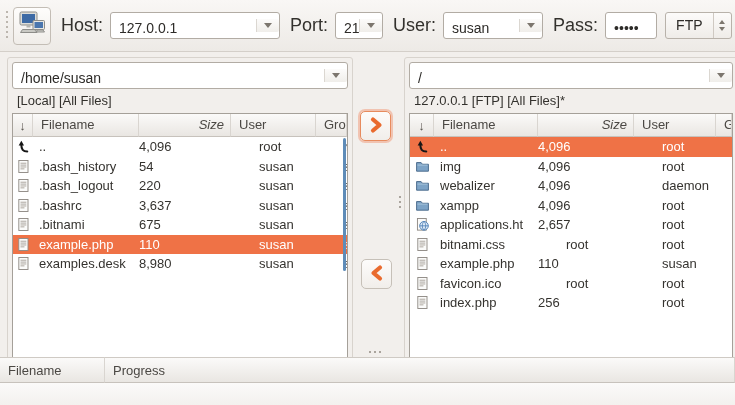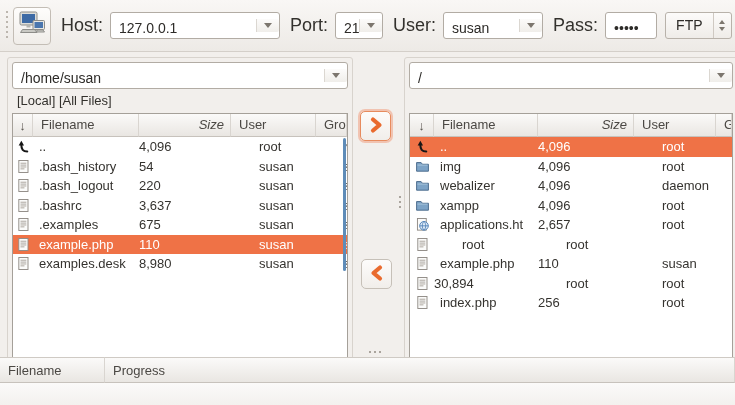--- a/index.html
+++ b/index.html
@@ -199,21 +199,21 @@
             <span class="c cu">susan</span>
             <span class="c cg">susan</span>
           </div>
           <div class="row">
             <span class="c ci">
               <svg viewBox="0 0 16 16">
                 <rect x="3" y="1.6" width="9.8" height="12.8" fill="#fbfbfa" stroke="#8f8a84"></rect>
                 <path d="M4.8 4.5 h6.2 M4.8 6.5 h6.2 M4.8 8.5 h6.2 M4.8 10.5 h4.2" stroke="#a8a29a" stroke-width="1"></path>
               </svg>
             </span>
-            <span class="c cn">.examples</span>
+            <span class="c cn">.bitnami</span>
             <span class="c cs">675</span>
             <span class="c cu">susan</span>
             <span class="c cg">susan</span>
           </div>
           <div class="row sel">
             <span class="c ci">
               <svg viewBox="0 0 16 16">
                 <rect x="3" y="1.6" width="9.8" height="12.8" fill="#fbfbfa" stroke="#8f8a84"></rect>
                 <path d="M4.8 4.5 h6.2 M4.8 6.5 h6.2 M4.8 8.5 h6.2 M4.8 10.5 h4.2" stroke="#a8a29a" stroke-width="1"></path>
               </svg>
@@ -257,20 +257,21 @@
     </span>
   </button>
 
   <div class="pane pane-right">
     <div class="combo path-combo">
       <span class="val">/</span>
       <span class="arr">
           <span class="tri-d"></span>
         </span>
     </div>
+    <div class="pane-status">127.0.0.1 [FTP] [All Files]*</div>
     <div class="listwrap">
       <div class="lheader">
         <span class="hc first">↓</span>
         <span class="hc">Filename</span>
         <span class="hc num">Size</span>
         <span class="hc">User</span>
         <span class="hc">Group</span>
       </div>
       <div id="right-rows">
           <div class="row sel">
@@ -334,20 +335,21 @@
             <span class="c cu">root</span>
             <span class="c cg">root</span>
           </div>
           <div class="row">
             <span class="c ci">
               <svg viewBox="0 0 16 16">
                 <rect x="3" y="1.6" width="9.8" height="12.8" fill="#fbfbfa" stroke="#8f8a84"></rect>
                 <path d="M4.8 4.5 h6.2 M4.8 6.5 h6.2 M4.8 8.5 h6.2 M4.8 10.5 h4.2" stroke="#a8a29a" stroke-width="1"></path>
               </svg>
             </span>
+            <span class="c cn">bitnami.css</span>
             <span class="c cu">root</span>
             <span class="c cg">root</span>
           </div>
           <div class="row">
             <span class="c ci">
               <svg viewBox="0 0 16 16">
                 <rect x="3" y="1.6" width="9.8" height="12.8" fill="#fbfbfa" stroke="#8f8a84"></rect>
                 <path d="M4.8 4.5 h6.2 M4.8 6.5 h6.2 M4.8 8.5 h6.2 M4.8 10.5 h4.2" stroke="#a8a29a" stroke-width="1"></path>
               </svg>
             </span>
@@ -356,21 +358,21 @@
             <span class="c cu">susan</span>
             <span class="c cg">susan</span>
           </div>
           <div class="row">
             <span class="c ci">
               <svg viewBox="0 0 16 16">
                 <rect x="3" y="1.6" width="9.8" height="12.8" fill="#fbfbfa" stroke="#8f8a84"></rect>
                 <path d="M4.8 4.5 h6.2 M4.8 6.5 h6.2 M4.8 8.5 h6.2 M4.8 10.5 h4.2" stroke="#a8a29a" stroke-width="1"></path>
               </svg>
             </span>
-            <span class="c cs">30,894</span>
+            <span class="c cn">favicon.ico</span>
             <span class="c cu">root</span>
             <span class="c cg">root</span>
           </div>
           <div class="row">
             <span class="c ci">
               <svg viewBox="0 0 16 16">
                 <rect x="3" y="1.6" width="9.8" height="12.8" fill="#fbfbfa" stroke="#8f8a84"></rect>
                 <path d="M4.8 4.5 h6.2 M4.8 6.5 h6.2 M4.8 8.5 h6.2 M4.8 10.5 h4.2" stroke="#a8a29a" stroke-width="1"></path>
               </svg>
             </span>

